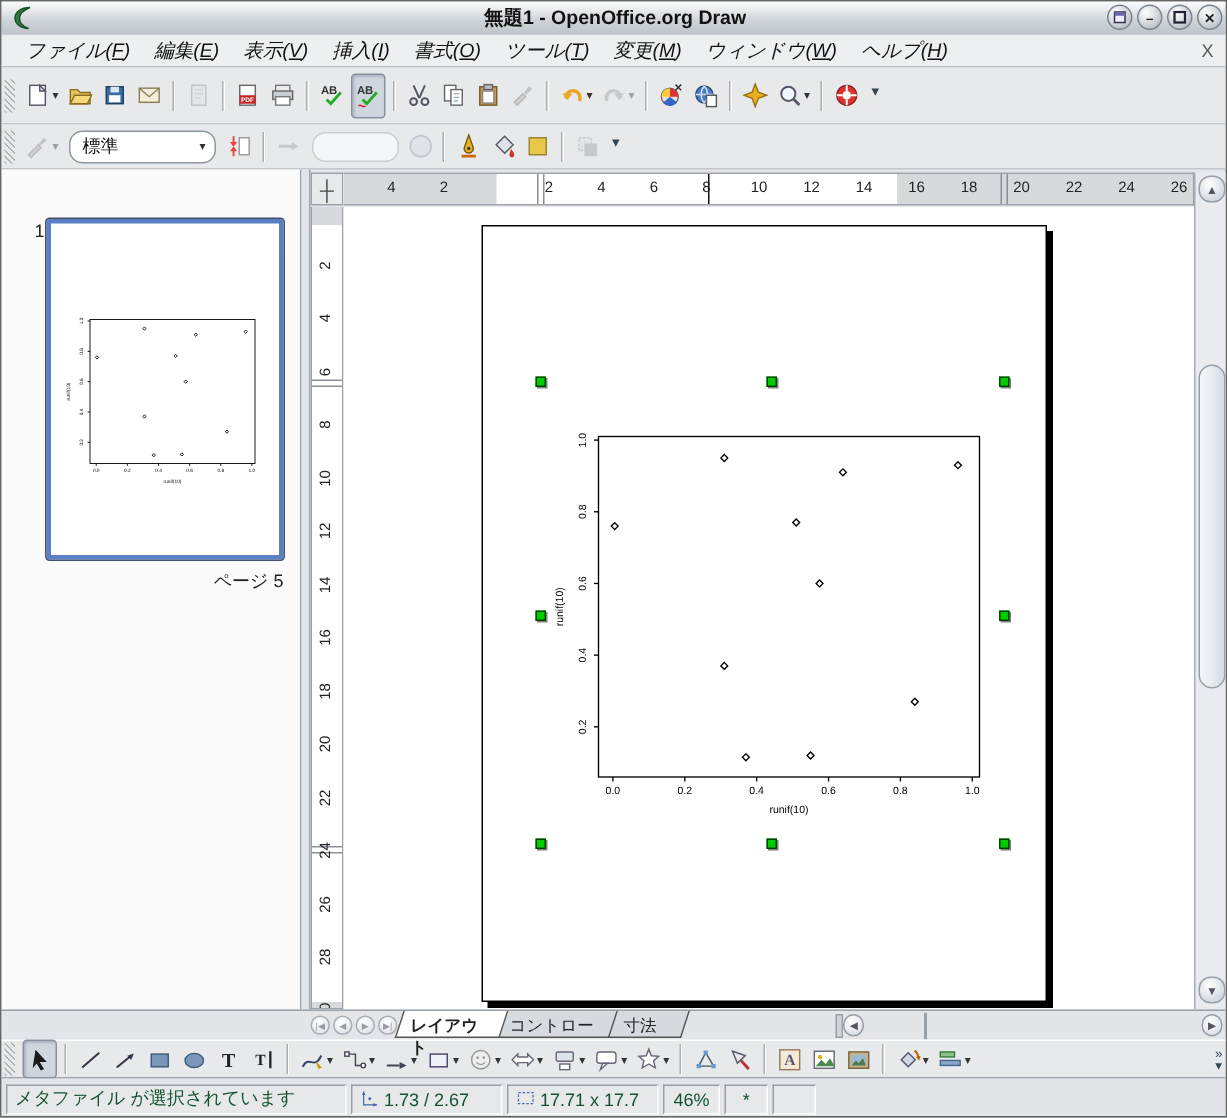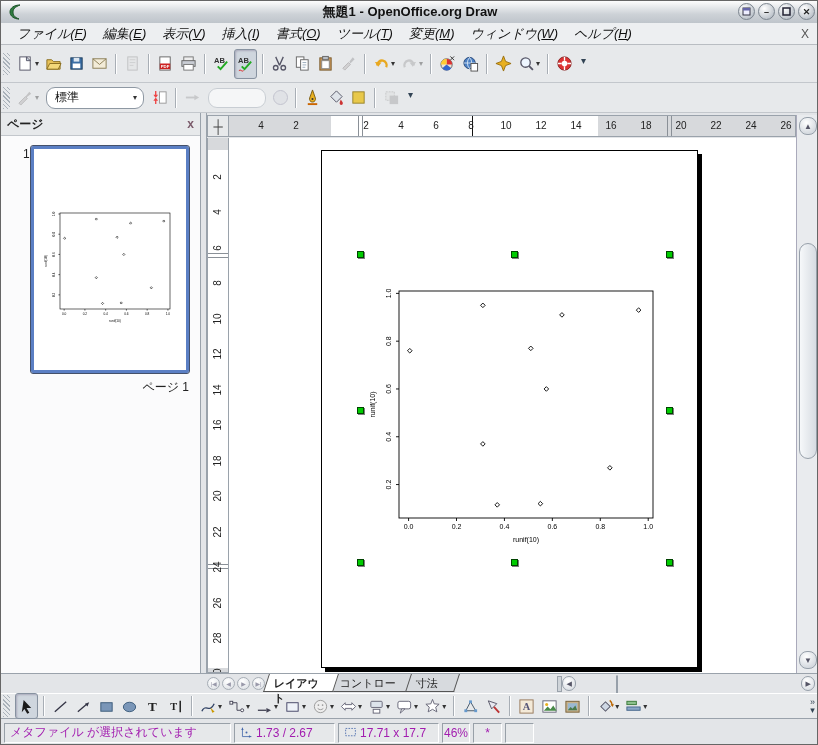--- a/index.html
+++ b/index.html
@@ -69,21 +69,21 @@
   #hsplit{width:6px;height:16px;margin:2px 0 0 100px;background:#cfd4d9;border:1px solid #9aa2ab;box-sizing:border-box;}
   .harrow{width:15px;height:15px;margin-top:2px;background:radial-gradient(circle at 40% 30%,#fff,#d4d9df);border:1px solid #97a0aa;border-radius:7px;font-size:7px;color:#556;display:flex;align-items:center;justify-content:center;box-sizing:border-box;}
   #htrack{flex:0 0 auto;width:225px;height:15px;margin-top:2px;}
   #hthumb{margin-left:40px;width:97px;height:15px;background:linear-gradient(#f6f8fa,#d7dce2);border:1px solid #97a0aa;border-radius:8px;box-sizing:border-box;}
   
   #drawbar{position:absolute;left:0;top:692px;width:818px;height:26px;background:#e7e9eb;border-top:1px solid #fff;border-bottom:1px solid #9aa2ab;display:flex;align-items:center;box-sizing:border-box;}
   #drawbar .tb{height:22px;}
   #draw-overflow{margin-left:auto;margin-right:4px;display:flex;flex-direction:column;align-items:center;font-size:9px;color:#345;line-height:8px;}
   
   #statusbar{position:absolute;left:0;top:718px;width:818px;height:27px;background:#e3e5e8;display:flex;align-items:center;padding:0 3px;box-sizing:border-box;gap:3px;}
-  .scell{height:20px;border:1px solid;border-color:#98a0a8 #fff #fff #98a0a8;display:flex;align-items:center;padding:0 5px;font-size:12px;color:#a21caf;white-space:nowrap;overflow:hidden;box-sizing:border-box;background:#e6e8ea;}
+  .scell{height:20px;border:1px solid;border-color:#98a0a8 #fff #fff #98a0a8;display:flex;align-items:center;padding:0 5px;font-size:12px;color:#14532d;white-space:nowrap;overflow:hidden;box-sizing:border-box;background:#e6e8ea;}
   .scell svg{margin-right:3px;flex:0 0 auto;}
 </style>
 </head>
 <body>
 
 <div id="root">
 
   <div id="titlebar">
     <span id="app-icon">
       <svg width="18" height="18" viewBox="0 0 18 18">
@@ -324,24 +324,20 @@
             <rect x="3" y="3" width="9" height="9" fill="#ddd" stroke="#999" stroke-dasharray="2 1"></rect>
             <rect x="7" y="7" width="9" height="9" fill="#999"></rect>
           </svg></span>
       </span>
       <span class="tb">
         <span class="ic" style="font-size: 10px; color: rgb(51, 68, 85); width: auto; padding: 0px 2px;">▾</span>
       </span>
     </div>
 
   <div id="panel">
-    <div id="panel-header">
-      <span>ページ</span>
-      <span id="panel-close">x</span>
-    </div>
     <span id="page-num">1</span>
     <div id="thumb">
       <svg id="chart-thumb" width="152" height="221">
           <rect x="26" y="64" width="110" height="96" fill="#fff" stroke="#000" stroke-width="0.6"></rect>
           <line x1="30.150943396226417" y1="160" x2="30.150943396226417" y2="161.6" stroke="#000" stroke-width="0.6"></line>
           <text x="30.150943396226417" y="165.79999999999998" font-size="3.2" text-anchor="middle" fill="#000" font-family="Liberation Sans,sans-serif">0.0</text>
           <line x1="50.90566037735849" y1="160" x2="50.90566037735849" y2="161.6" stroke="#000" stroke-width="0.6"></line>
           <text x="50.90566037735849" y="165.79999999999998" font-size="3.2" text-anchor="middle" fill="#000" font-family="Liberation Sans,sans-serif">0.2</text>
           <line x1="71.66037735849056" y1="160" x2="71.66037735849056" y2="161.6" stroke="#000" stroke-width="0.6"></line>
           <text x="71.66037735849056" y="165.79999999999998" font-size="3.2" text-anchor="middle" fill="#000" font-family="Liberation Sans,sans-serif">0.4</text>
@@ -368,21 +364,21 @@
           <path d="M129.77358490566036 70.98421052631579L130.87358490566035 72.08421052631579L129.77358490566036 73.18421052631578L128.67358490566036 72.08421052631579Z" fill="none" stroke="#000" stroke-width="0.6"></path>
           <path d="M30.669811320754718 88.16315789473686L31.76981132075472 89.26315789473685L30.669811320754718 90.36315789473684L29.569811320754717 89.26315789473685Z" fill="none" stroke="#000" stroke-width="0.6"></path>
           <path d="M83.0754716981132 87.15263157894738L84.1754716981132 88.25263157894737L83.0754716981132 89.35263157894737L81.97547169811321 88.25263157894737Z" fill="none" stroke="#000" stroke-width="0.6"></path>
           <path d="M89.82075471698113 104.33157894736843L90.92075471698112 105.43157894736842L89.82075471698113 106.53157894736842L88.72075471698113 105.43157894736842Z" fill="none" stroke="#000" stroke-width="0.6"></path>
           <path d="M62.32075471698113 127.57368421052632L63.42075471698113 128.67368421052632L62.32075471698113 129.7736842105263L61.220754716981126 128.67368421052632Z" fill="none" stroke="#000" stroke-width="0.6"></path>
           <path d="M117.32075471698113 137.67894736842106L118.42075471698112 138.77894736842106L117.32075471698113 139.87894736842105L116.22075471698113 138.77894736842106Z" fill="none" stroke="#000" stroke-width="0.6"></path>
           <path d="M68.54716981132074 153.3421052631579L69.64716981132074 154.44210526315788L68.54716981132074 155.54210526315788L67.44716981132075 154.44210526315788Z" fill="none" stroke="#000" stroke-width="0.6"></path>
           <path d="M87.22641509433964 152.83684210526317L88.32641509433964 153.93684210526317L87.22641509433964 155.03684210526316L86.12641509433965 153.93684210526317Z" fill="none" stroke="#000" stroke-width="0.6"></path>
         </svg>
     </div>
-    <span id="thumb-caption">ページ 1</span>
+    <span id="thumb-caption">ページ 5</span>
   </div>
   <div id="splitter"></div>
 
   <div id="corner-btn">┼</div>
   <div id="hruler">
     <div class="hgray" style="left:0;width:102px"></div>
     <div class="hgray" style="left:369px;width:198px"></div>
     <div class="hmark" style="left:129px"></div>
     <div class="hmark" style="left:438px"></div>
     <div id="hcursor" style="left:243px"></div>
@@ -679,18 +675,18 @@
           <path d="M3 2l-1.5 3h3zM14 13l-3-1.5v3z" fill="#46a"></path>
         </svg>
       <span>1.73 / 2.67</span>
     </span>
     <span class="scell" style="width:101px">
       <svg width="13" height="13" viewBox="0 0 16 16">
           <rect x="2" y="3" width="12" height="9" fill="none" stroke="#46a" stroke-dasharray="2 1.5"></rect>
         </svg>
       <span>17.71 x 17.7</span>
     </span>
-    <span class="scell" style="width:28px;justify-content:center">46%</span>
+    <span class="scell" style="width:38px;justify-content:center">46%</span>
     <span class="scell" style="width:29px;justify-content:center">*</span>
     <span class="scell" style="width:29px"></span>
   </div>
 
 </div>
 
 </body></html>

